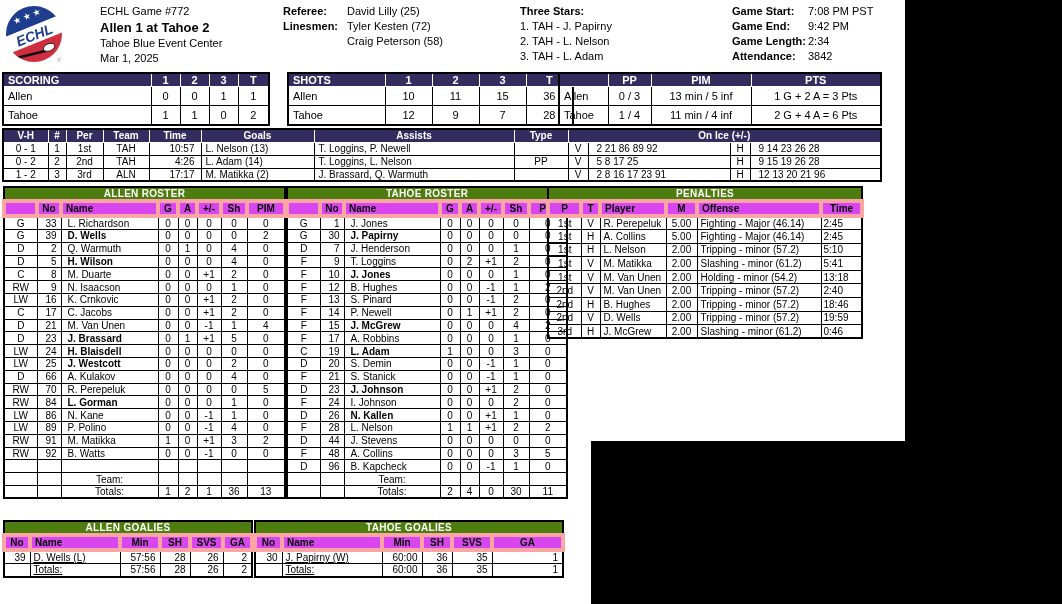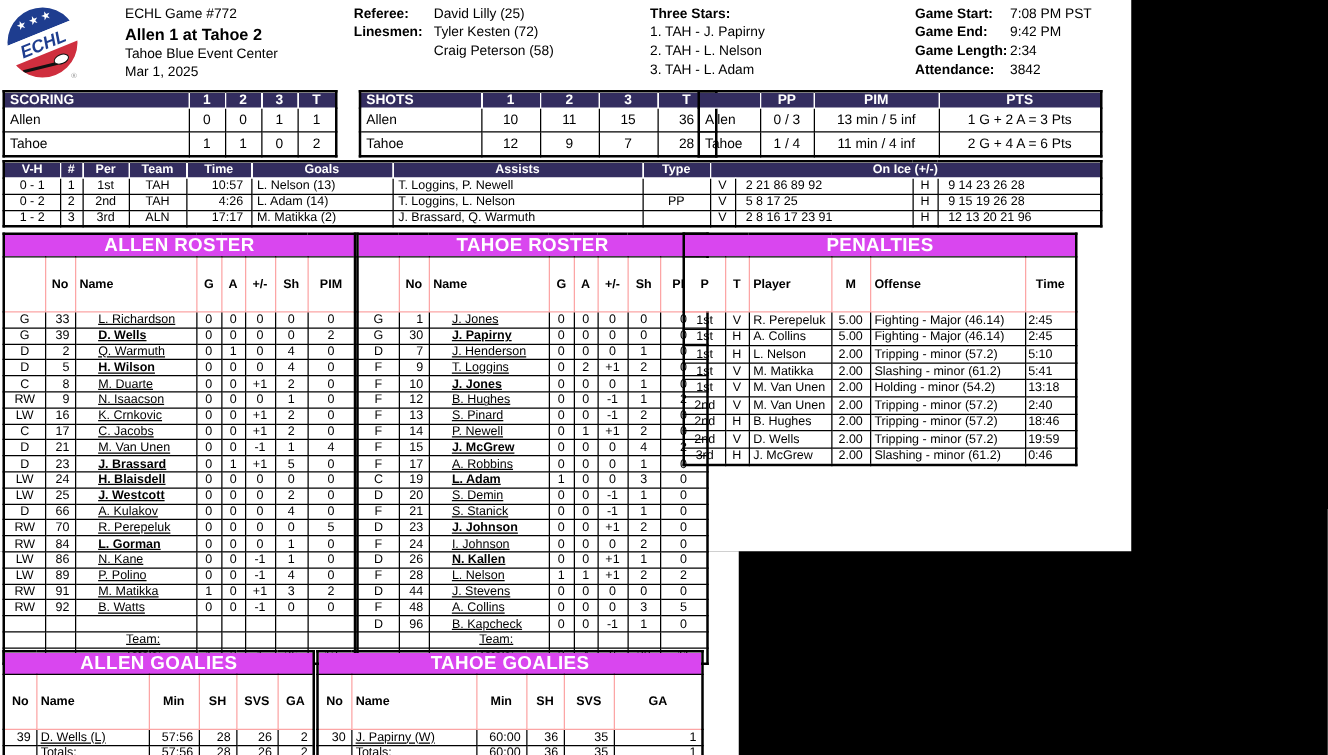--- a/index.html
+++ b/index.html
@@ -20,42 +20,42 @@
   #hb1 .matchup { font-weight:bold; font-size:13px; line-height:17px; }
 
   
   table { border-collapse:collapse; table-layout:fixed; width:100%;
           font-size:10px; border:2px solid #000; }
   td, th { overflow:hidden; white-space:nowrap; }
   td { border:1px solid #000; height:13px; padding:0 2px; }
   th { font-weight:bold; }
   tr.bar-row th { background:#332d5f; color:#fff; border:1px solid #fff;
                   height:13px; text-align:center; }
-  th.bar { background:#d946ef; color:#fff; border:1px solid #000;
-           height:14px; text-align:center; font-size:15px; letter-spacing:.3px; }
-  tr.col-head th { background:#ffffff; border:1px solid #fca5a5; height:13px;
-                   text-align:center; padding:16px 2px; }
+  th.bar { background:#4d7c0f; color:#fff; border:1px solid #000;
+           height:14px; text-align:center; font-size:10px; letter-spacing:.3px; }
+  tr.col-head th { background:#d946ef; border:4px solid #fca5a5; height:13px;
+                   text-align:center; padding:0 2px; }
 
   
   .t-score { font-size:11px; }
   .t-score td { height:19px; text-align:center; }
   .t-score td:nth-child(1) { text-align:left; padding-left:4px; }
   .t-score tr.bar-row th { height:13px; }
   .t-score tr.bar-row th:nth-child(1) { text-align:left; padding-left:4px; }
 
   
   .t-goals td { text-align:center; height:13px; }
   .t-goals td:nth-child(5) { text-align:right; padding-right:6px; }
   .t-goals td:nth-child(6), .t-goals td:nth-child(7) { text-align:left; padding-left:4px; }
   .t-goals td:nth-child(10), .t-goals td:nth-child(12) { text-align:left; padding-left:8px; }
 
   
   .t-roster td { height:12.8px; text-align:center; padding:0 1px; }
   .t-roster td:nth-child(2) { text-align:right; padding-right:4px; }
-  .t-roster td:nth-child(3) { text-align:left; padding-left:18px;text-decoration:underline; }
+  .t-roster td:nth-child(3) { text-align:left; padding-left:6px; }
   .t-roster tr.label-right td:nth-child(3) { text-align:center; padding-right:6px; }
   .t-roster tr.bold-name td:nth-child(3) { font-weight:bold; }
   .t-roster tr.col-head th:nth-child(3) { text-align:left; padding-left:3px; }
 
   
   .t-pens td { height:13.6px; text-align:center; }
   .t-pens td:nth-child(3), .t-pens td:nth-child(5) { text-align:left; padding-left:3px; }
   .t-pens td:nth-child(6) { text-align:left; padding-right:11px; }
   .t-pens tr.col-head th:nth-child(3), .t-pens tr.col-head th:nth-child(5)
         { text-align:left; padding-left:3px; }

